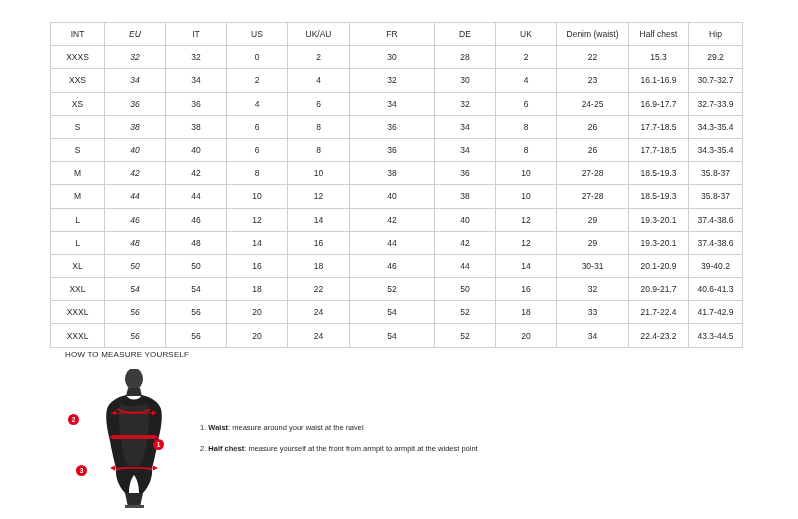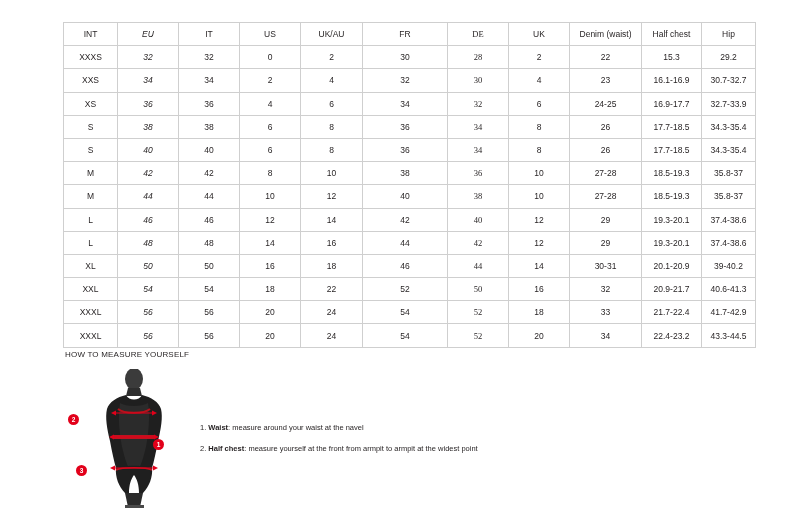--- a/index.html
+++ b/index.html
@@ -14,21 +14,21 @@
   }
   #page {
     position: relative;
     width: 798px;
     height: 519px;
     overflow: hidden;
   }
   
   #size-table-wrap {
     position: absolute;
-    left: 63px;
+    left: 50px;
     top: 22px;
     width: 668px;
   }
   table.size-table {
     border-collapse: collapse;
     width: 668px;
     table-layout: fixed;
   }
   table.size-table th,
   table.size-table td {
@@ -45,21 +45,21 @@
   table.size-table th {
     font-weight: normal;
   }
   
   .c0 { width: 54px; }
   .c1 { width: 61px; font-style: italic; }
   .c2 { width: 61px; margin-top: 44px; }
   .c3 { width: 61px; }
   .c4 { width: 62px; }
   .c5 { width: 85px; border-radius: 6px; }
-  .c6 { width: 61px; font-family: Liberation Serif, serif; }
+  .c6 { width: 61px; }
   .c7 { width: 61px; }
   .c8 { width: 72px; }
   .c9 { width: 60px; }
   .c10 { width: 54px; }
 
   
   #measure-section {
     position: absolute;
     left: 65px;
     top: 350px;

